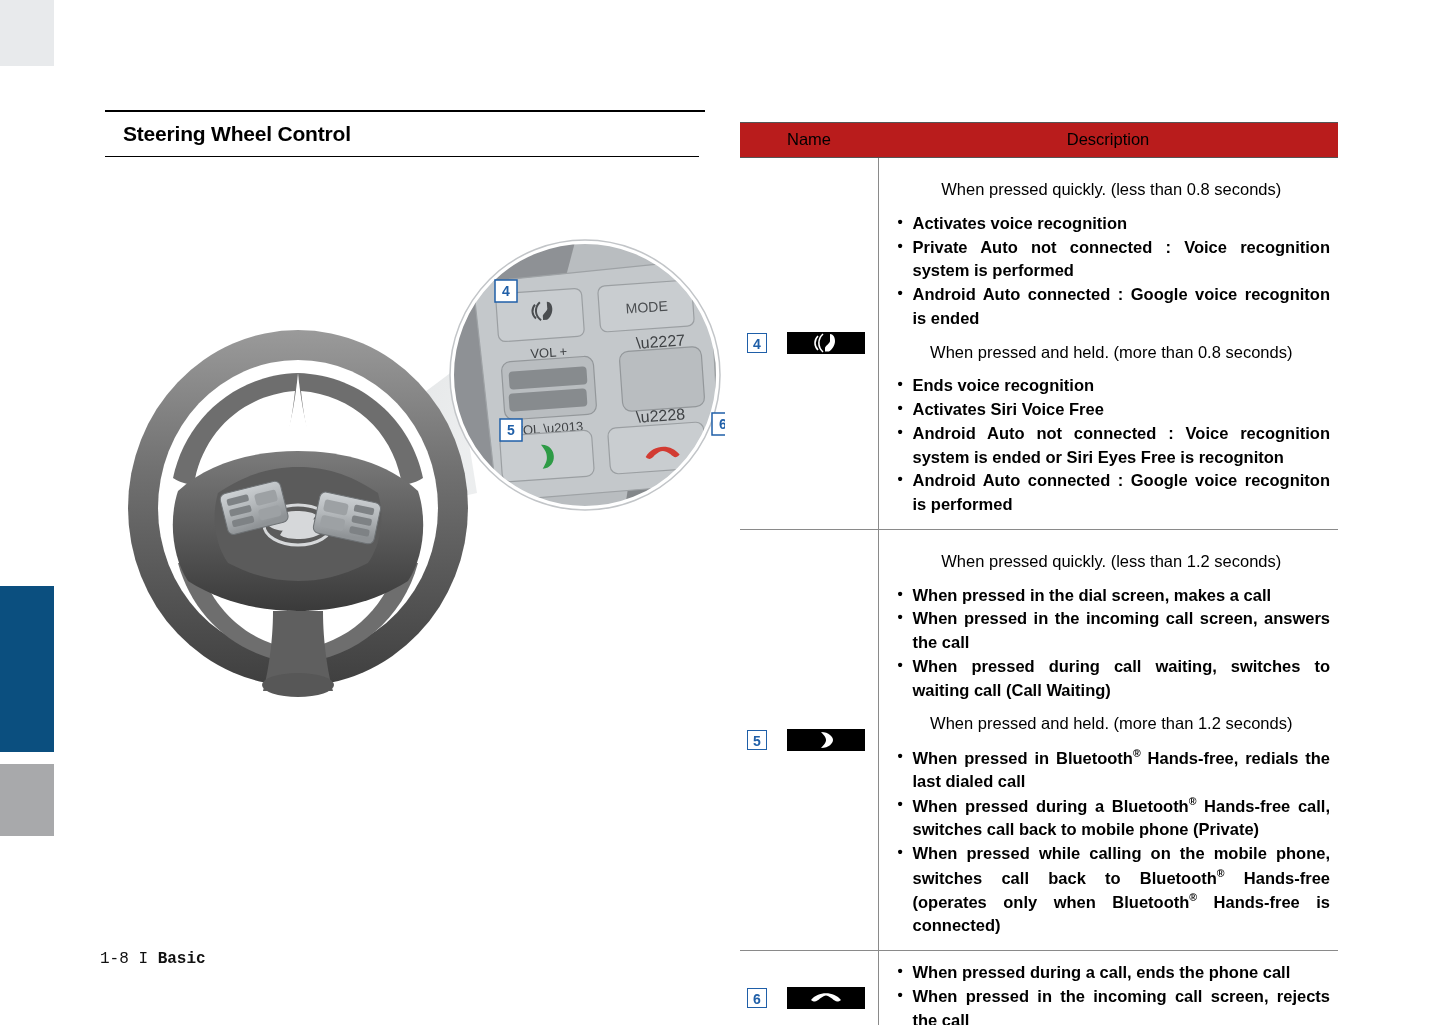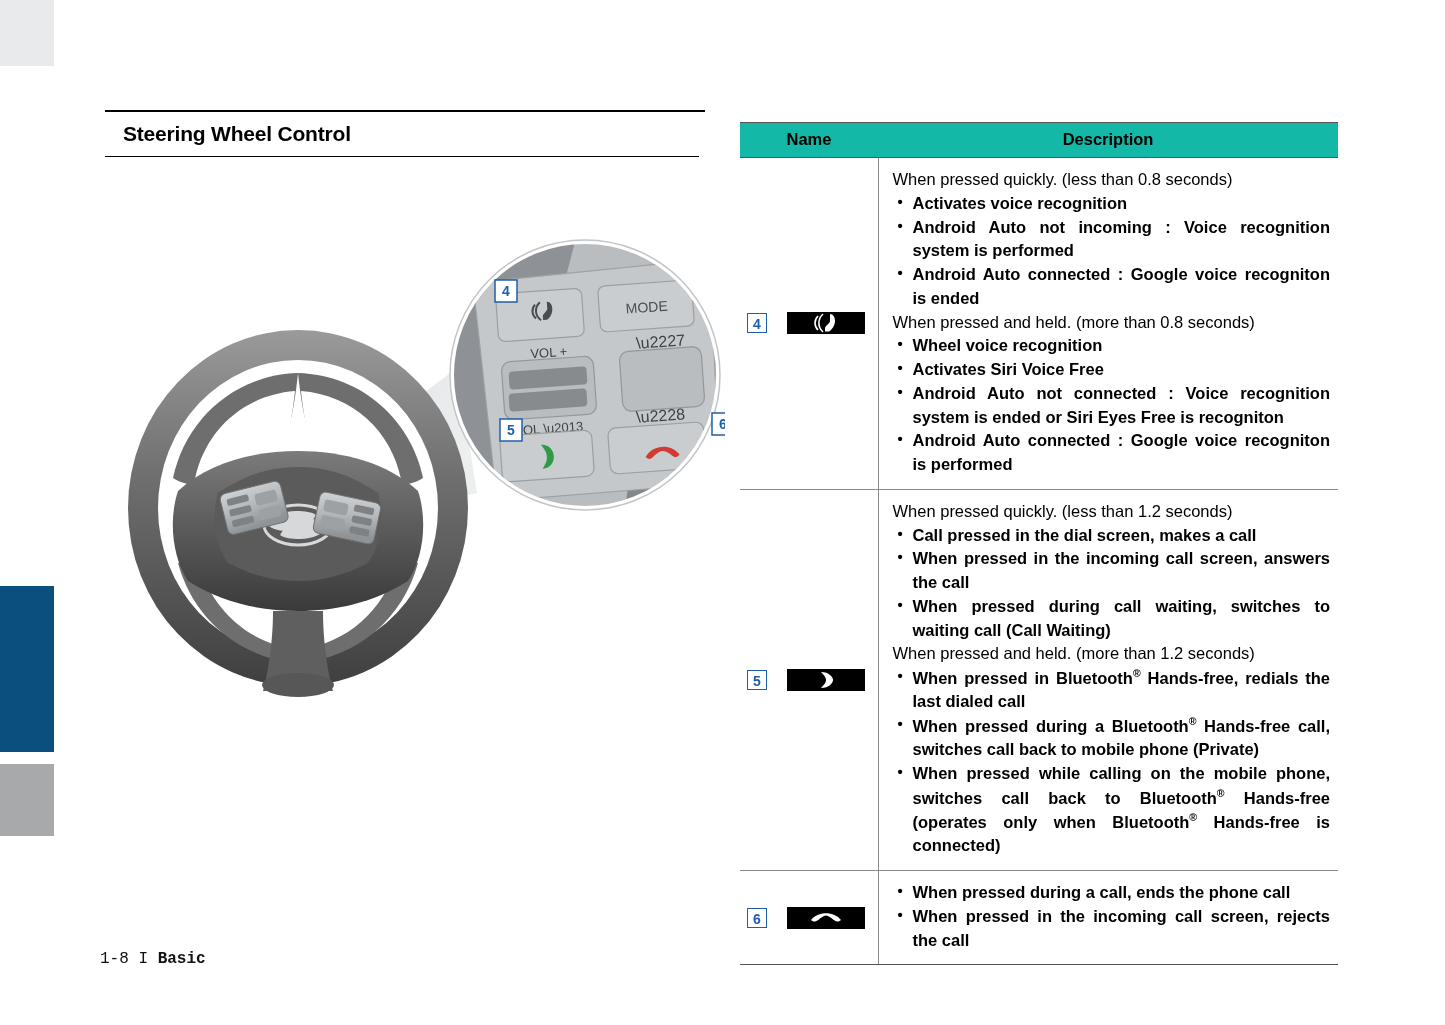--- a/index.html
+++ b/index.html
@@ -91,25 +91,25 @@
   }
   table.spec {
     border-collapse: collapse;
     width: 598px;
     table-layout: fixed;
   }
   table.spec th, table.spec td {
     vertical-align: top;
   }
   .hdr-row th {
-    background: #14b8a6;
+    background: #b91c1c;
     border-top: 1.6px solid #555;
     border-bottom: 1.2px solid #555;
     font-size: 16.5px;
-    font-weight: bold;
+    font-weight: normal;
     text-align: center;
     padding: 7px 0 8px 0;
     color: #000;
   }
   .col-num { width: 34px; }
   .col-name { width: 104px; }
   .col-desc { width: 460px; }
 
   td.num-cell {
     text-align: center;
@@ -153,21 +153,21 @@
   }
   .keyicon {
     background: #000;
     width: 78px;
     height: 22px;
     display: block;
     position: relative;
   }
   .keyicon svg { display: block; margin: 0 auto; }
 
-  p.line { margin: 0; }
+  p.line { margin: 10px; text-align: center; }
   ul.bul {
     list-style: none;
     margin: 0 0 0 0;
     padding: 0;
   }
   ul.bul li {
     position: relative;
     padding-left: 20px;
     margin: 0;
     font-weight: bold;
@@ -382,26 +382,26 @@
                     <path d="M17,-1 c3,0 5,3 5,7 c0,4.5 -3,8.5 -6,10.5 l-4,0 l0,-3.5 c0,-2 5,-4.5 5,-7 c0,-3.5 0,-7 0,-7 z" fill="#ffffff"></path>
                   </g>
                 </svg>
               </span>
             </span>
           </td>
           <td class="desc-cell">
             <p class="line">When pressed quickly. (less than 0.8 seconds)</p>
             <ul class="bul">
               <li class="just">Activates voice recognition</li>
-              <li class="just">Android Auto not incoming : Voice recognition system is performed</li>
+              <li class="just">Private Auto not connected : Voice recognition system is performed</li>
               <li class="just">Android Auto connected : Google voice recogniton is ended</li>
             </ul>
             <p class="line">When pressed and held. (more than 0.8 seconds)</p>
             <ul class="bul">
-              <li class="just">Wheel voice recognition</li>
+              <li class="just">Ends voice recognition</li>
               <li class="just">Activates Siri Voice Free</li>
               <li class="just">Android Auto not connected : Voice recognition system is ended or Siri Eyes Free is recogniton</li>
               <li class="just">Android Auto connected : Google voice recogniton is performed</li>
             </ul>
           </td>
         </tr>
 
         <tr>
           <td class="num-cell">
             <span class="cellmid numbox">5</span>
@@ -411,21 +411,21 @@
               <span class="keyicon">
                 <svg width="78" height="22" viewBox="0 0 78 22">
                   <path d="M34,3 C42,3 46,8 46,11 C46,14 42,19 34,19 C38,15 39,13 39,11 C39,9 38,7 34,3 Z" fill="#ffffff"></path>
                 </svg>
               </span>
             </span>
           </td>
           <td class="desc-cell">
             <p class="line">When pressed quickly. (less than 1.2 seconds)</p>
             <ul class="bul">
-              <li class="just">Call pressed in the dial screen, makes a call</li>
+              <li class="just">When pressed in the dial screen, makes a call</li>
               <li class="just">When pressed in the incoming call screen, answers the call</li>
               <li class="just">When pressed during call waiting, switches to waiting call (Call Waiting)</li>
             </ul>
             <p class="line">When pressed and held. (more than 1.2 seconds)</p>
             <ul class="bul">
               <li class="just">When pressed in Bluetooth<sup>®</sup> Hands-free, redials the last dialed call</li>
               <li class="just">When pressed during a Bluetooth<sup>®</sup> Hands-free call, switches call back to mobile phone (Private)</li>
               <li class="just">When pressed while calling on the mobile phone, switches call back to Bluetooth<sup>®</sup> Hands-free (operates only when Bluetooth<sup>®</sup> Hands-free is connected)</li>
             </ul>
           </td>

